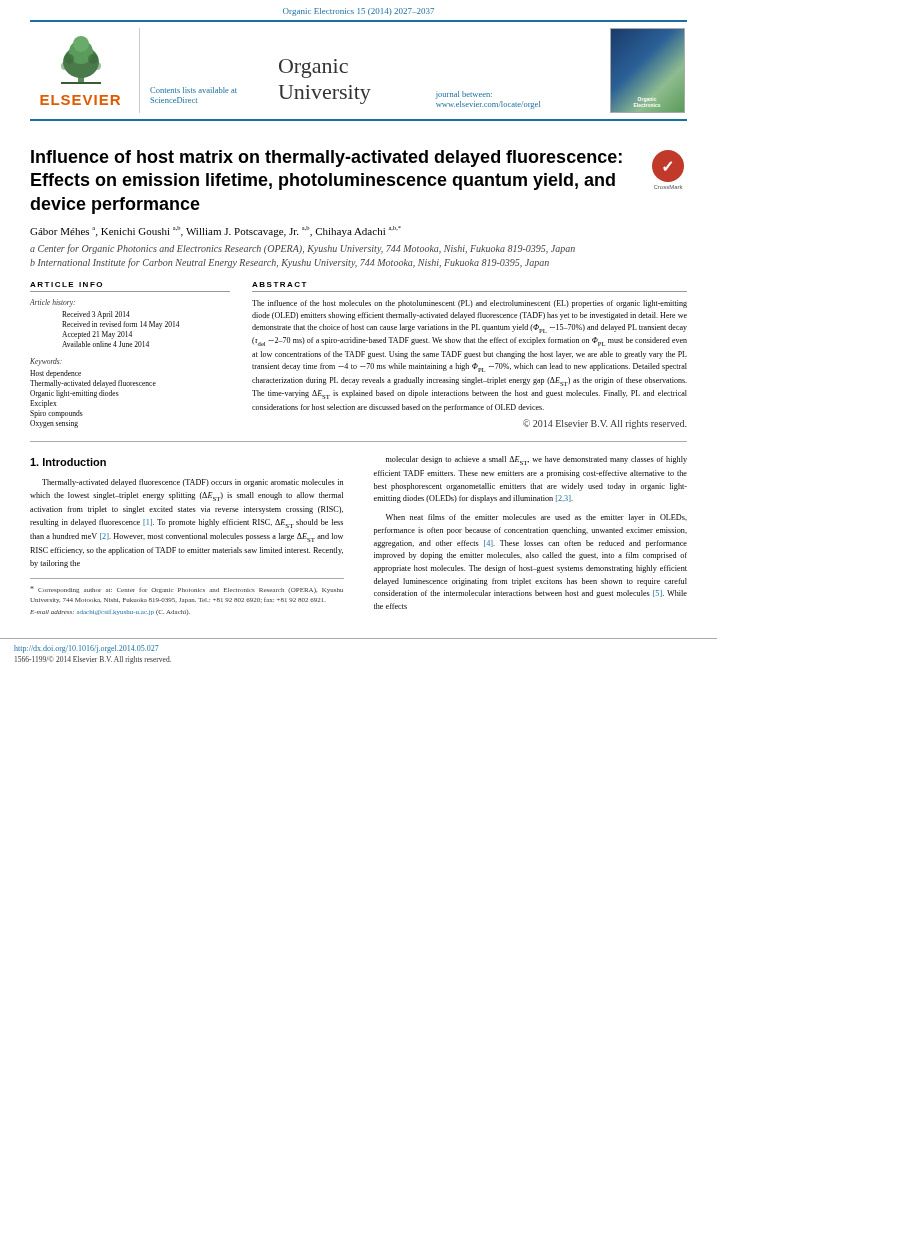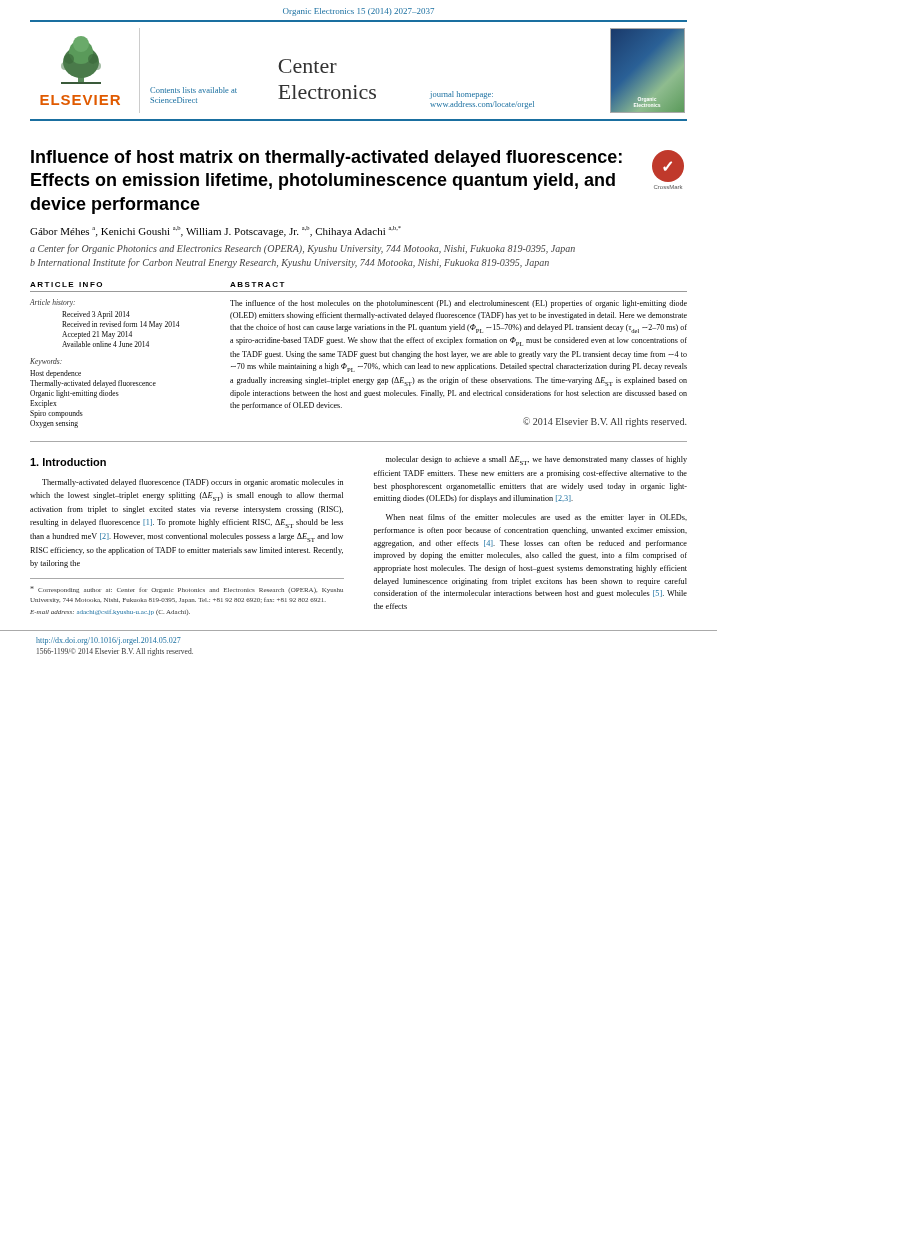--- a/index.html
+++ b/index.html
@@ -166,21 +166,21 @@
     .affiliations {
       font-size: 10px;
       color: #444;
       margin-bottom: 8px;
       line-height: 1.4;
       font-style: italic;
     }
     
     .two-col {
       display: flex;
-      gap: 0;
+      gap: 22px;
       margin-top: 10px;
     }
     .col-left {
       width: 200px;
       min-width: 200px;
     }
     .col-right {
       flex: 1;
     }
     .section-title-sm {
@@ -266,21 +266,22 @@
       padding-top: 5px;
       font-size: 7px;
       color: #333;
       line-height: 1.4;
     }
     .footnote-star {
       font-size: 8px;
     }
     
     .bottom-bar {
-      padding: 5px 36px;
+      margin-top: 8px;
+      padding: 5px 14px;
       border-top: 1px solid #aaa;
     }
     .doi-link {
       font-size: 8px;
       color: #1a6fa0;
       display: block;
       margin-bottom: 2px;
     }
     .issn-line {
       font-size: 7.5px;
@@ -317,23 +318,23 @@
 
         <rect x="20" y="48" width="40" height="2" fill="#3a5a3a"></rect>
       </svg>
       <div class="elsevier-text">ELSEVIER</div>
     </div>
 
     <div class="journal-center">
       <div class="contents-line">
         <span>Contents lists available at ScienceDirect</span>
       </div>
-      <div class="journal-title-main">Center Electronics</div>
+      <div class="journal-title-main">Organic University</div>
       <div class="journal-homepage">
-        <span>journal homepage: www.address.com/locate/orgel</span>
+        <span>journal between: www.elsevier.com/locate/orgel</span>
       </div>
     </div>
 
     <div class="journal-cover">
       <div class="cover-img">
         <div class="cover-journal-label">Organic<br>Electronics</div>
       </div>
     </div>
   </div>
 

